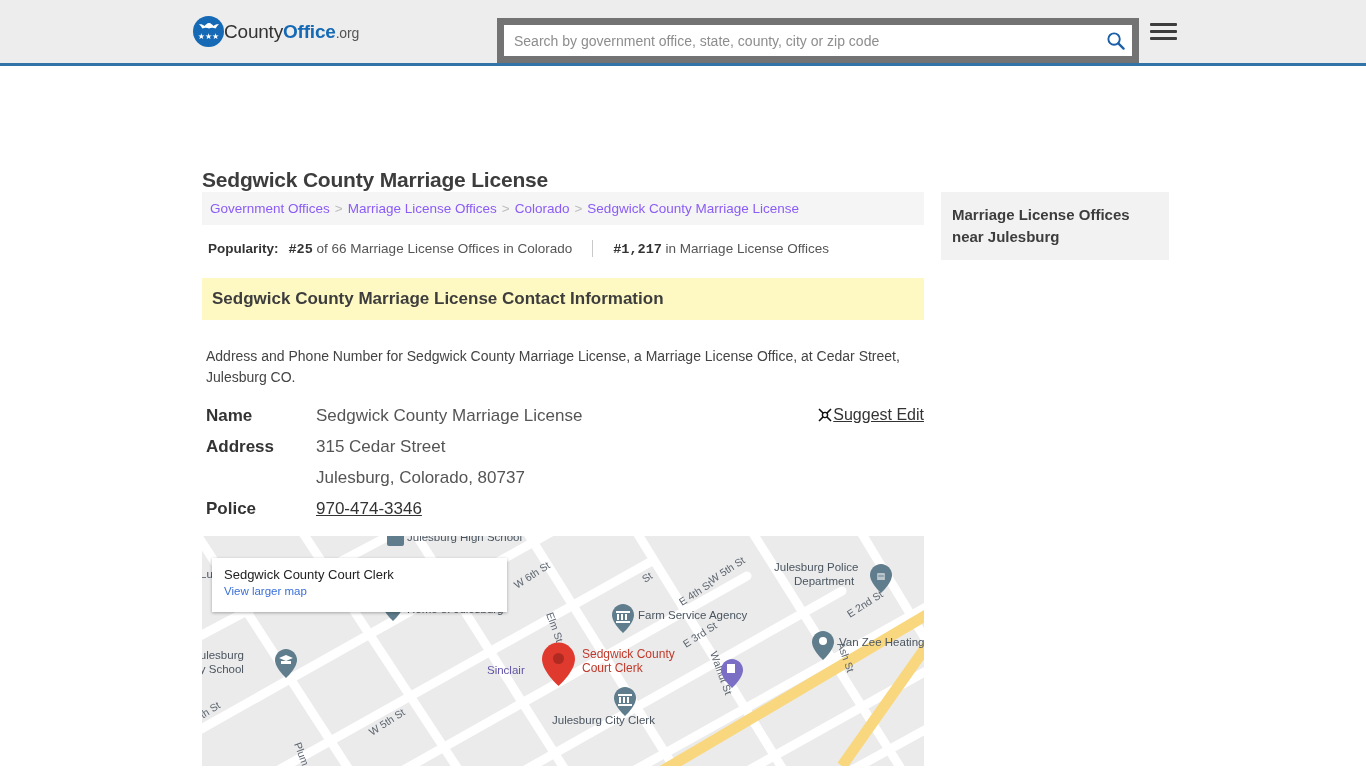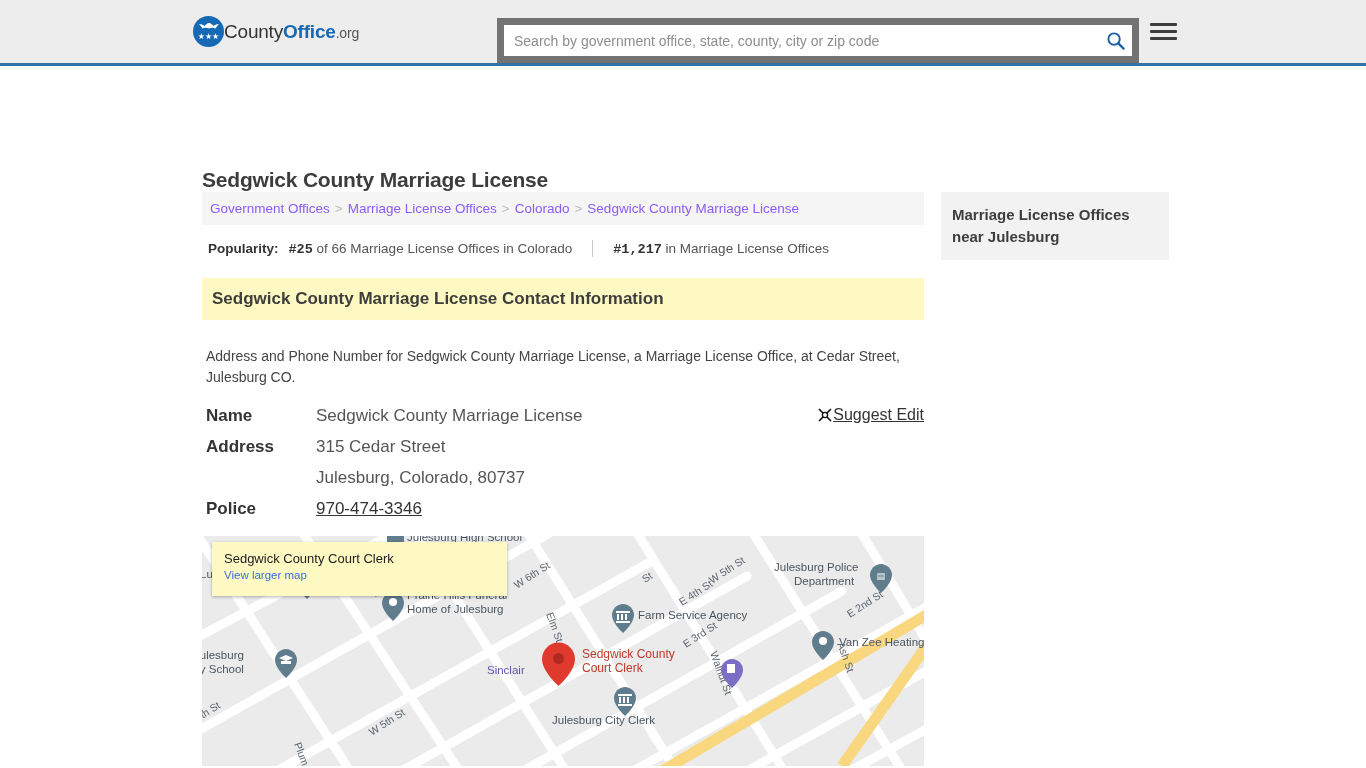--- a/index.html
+++ b/index.html
@@ -139,23 +139,23 @@
   .map{
     margin-top:17px;
     position:relative;
     width:722px; height:230px;
     background:#eaeaea;
     overflow:hidden;
     font-family:"Liberation Sans", sans-serif;
   }
   .map svg{ position:absolute; left:0; top:0; }
   .map-card{
-    position:absolute; left:10px; top:6px;
+    position:absolute; left:10px; top:22px;
     width:295px; height:54px;
-    background:#fef9c3;
+    background:#ffffff;
     box-shadow:0 1px 3px rgba(0,0,0,.3);
     padding:9px 12px;
   }
   .map-card .t{ font-size:13px; color:#222; font-weight:500; }
   .map-card .l{ font-size:11.5px; color:#3a6fd8; margin-top:3px; cursor:pointer; }
 
   
   .rail-head{
     background:#f2f2f2;
     padding:12px 11px;

